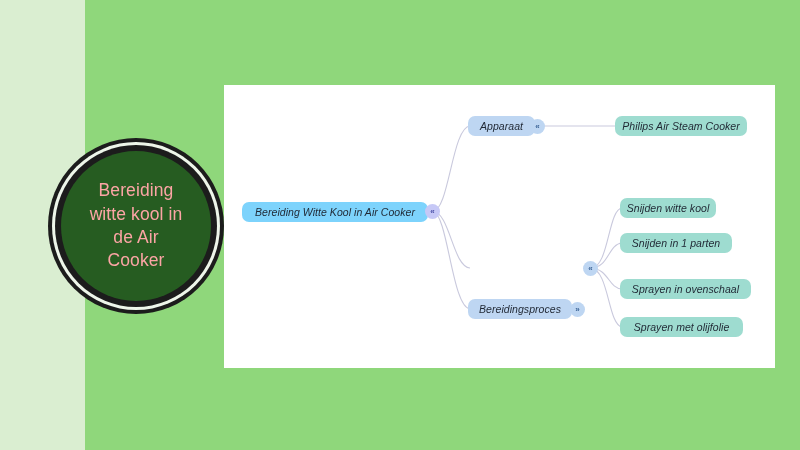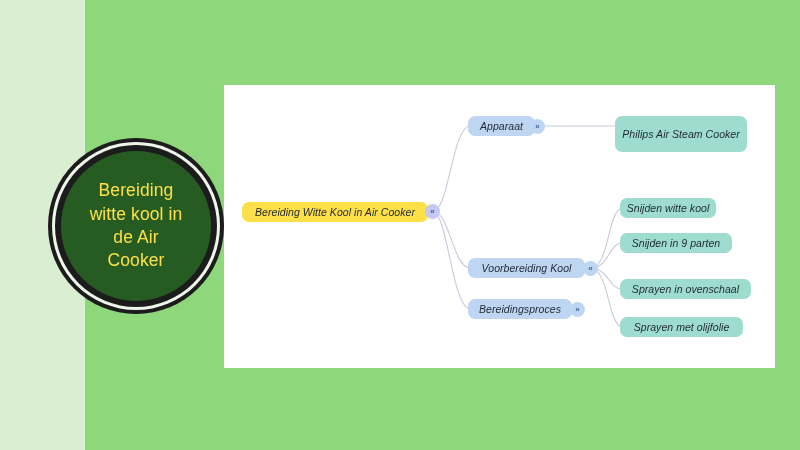--- a/index.html
+++ b/index.html
@@ -64,21 +64,21 @@
     inset: 13px;
     border-radius: 50%;
     background: #265c21;
     display: flex;
     align-items: center;
     justify-content: center;
     box-sizing: border-box;
     padding: 6px 18px;
   }
   .badge-text {
-    color: #fde047;
+    color: #fca5a5;
     font-size: 17.5px;
     line-height: 1.33;
     font-weight: 400;
     text-align: center;
     white-space: pre-line;
     letter-spacing: 0.1px;
   }
 
   
   .canvas {
@@ -103,21 +103,21 @@
     display: flex;
     align-items: center;
     justify-content: center;
     padding: 0 17px;
     font-size: 10.5px;
     color: #1f2733;
     letter-spacing: 0.05px;
     white-space: nowrap;
     font-style: italic;
   }
-  .node.root   { background: #fde047; }
+  .node.root   { background: #7dd3fc; }
   .node.lvl1   { background: #bed6f2; }
   .node.lvl2   { background: #9edcd0; }
 
   
   .toggle {
     position: absolute;
     width: 15px; height: 15px;
     border-radius: 50%;
     display: flex;
     align-items: center;
@@ -168,27 +168,26 @@
         <path d="M 367 183 C 385 185 384 240 398 242"></path>
       </g>
     </svg>
 
     <div class="node root" style="left:18px; top:117px; width:186px; height:20px;">Bereiding Witte Kool in Air Cooker</div>
     <div class="toggle t-root" style="left:201px; top:119px;">«</div>
 
     <div class="node lvl1" style="left:244px; top:31px; width:67px; height:20px;">Apparaat</div>
     <div class="toggle t-lvl1" style="left:306px; top:34px;">«</div>
 
-    <div class="node lvl2" style="left:391px; top:31px; width:132px; height:36px;">Philips Air Steam Cooker</div>
+    <div class="node lvl2" style="left:391px; top:31px; width:132px; height:20px;">Philips Air Steam Cooker</div>
 
-    <div class="node lvl1" style="left:244px; top:173px; width:117px; height:20px;">Voorbereiding Kool</div>
     <div class="toggle t-lvl1" style="left:359px; top:176px;">«</div>
 
     <div class="node lvl2" style="left:396px; top:113px; width:96px; height:20px;">Snijden witte kool</div>
-    <div class="node lvl2" style="left:396px; top:148px; width:112px; height:20px;">Snijden in 9 parten</div>
+    <div class="node lvl2" style="left:396px; top:148px; width:112px; height:20px;">Snijden in 1 parten</div>
     <div class="node lvl2" style="left:396px; top:194px; width:131px; height:20px;">Sprayen in ovenschaal</div>
     <div class="node lvl1" style="left:244px; top:214px; width:104px; height:20px;">Bereidingsproces</div>
 
     <div class="node lvl2" style="left:396px; top:232px; width:123px; height:20px;">Sprayen met olijfolie</div>
     <div class="toggle t-lvl1" style="left:346px; top:217px;">»</div>
 
   </div>
 </div>
 
 </body></html>

